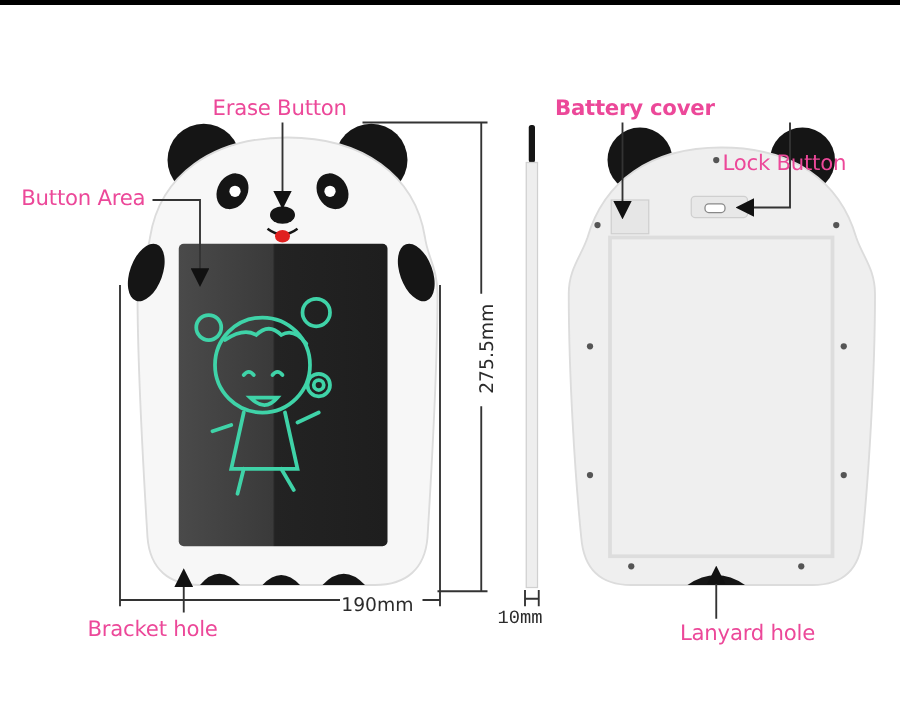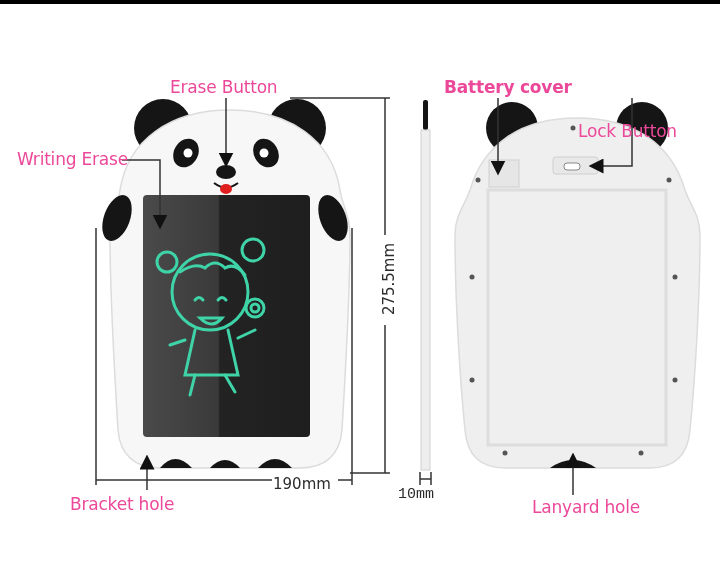--- a/index.html
+++ b/index.html
@@ -119,21 +119,21 @@
 
     <line x1="498" y1="98" x2="498" y2="168" marker-end="url(#arr)"></line>
 
     <polyline points="632,98 632,166 596,166" marker-end="url(#arr)"></polyline>
 
     <line x1="573" y1="495" x2="573" y2="460" marker-end="url(#arr)"></line>
   </g>
 </svg>
 
 <div class="label" style="left:170px; top:77px;">Erase Button</div>
-<div class="label" style="left:17px; top:149px;">Writing Erase</div>
+<div class="label" style="left:17px; top:149px;">Button Area</div>
 <div class="label" style="left:444px; top:77px;font-weight:bold;">Battery cover</div>
 <div class="label" style="left:578px; top:77px;margin-top:44px;">Lock Button</div>
 <div class="label" style="left:70px; top:494px;">Bracket hole</div>
-<div class="label" style="left:532px; top:497px;">Lanyard hole</div>
+<div class="label" style="left:544px; top:497px;">Lanyard hole</div>
 
 <div class="dim" style="left:273px; top:475px;">190mm</div>
 <div class="dim" style="left:349px; top:270px; transform: rotate(-90deg); transform-origin: center; width:80px; text-align:center;">275.5mm</div>
 <div class="dim" style="left:398px; top:486px;font-family:Liberation Mono, monospace;">10mm</div>
 
 </body></html>

